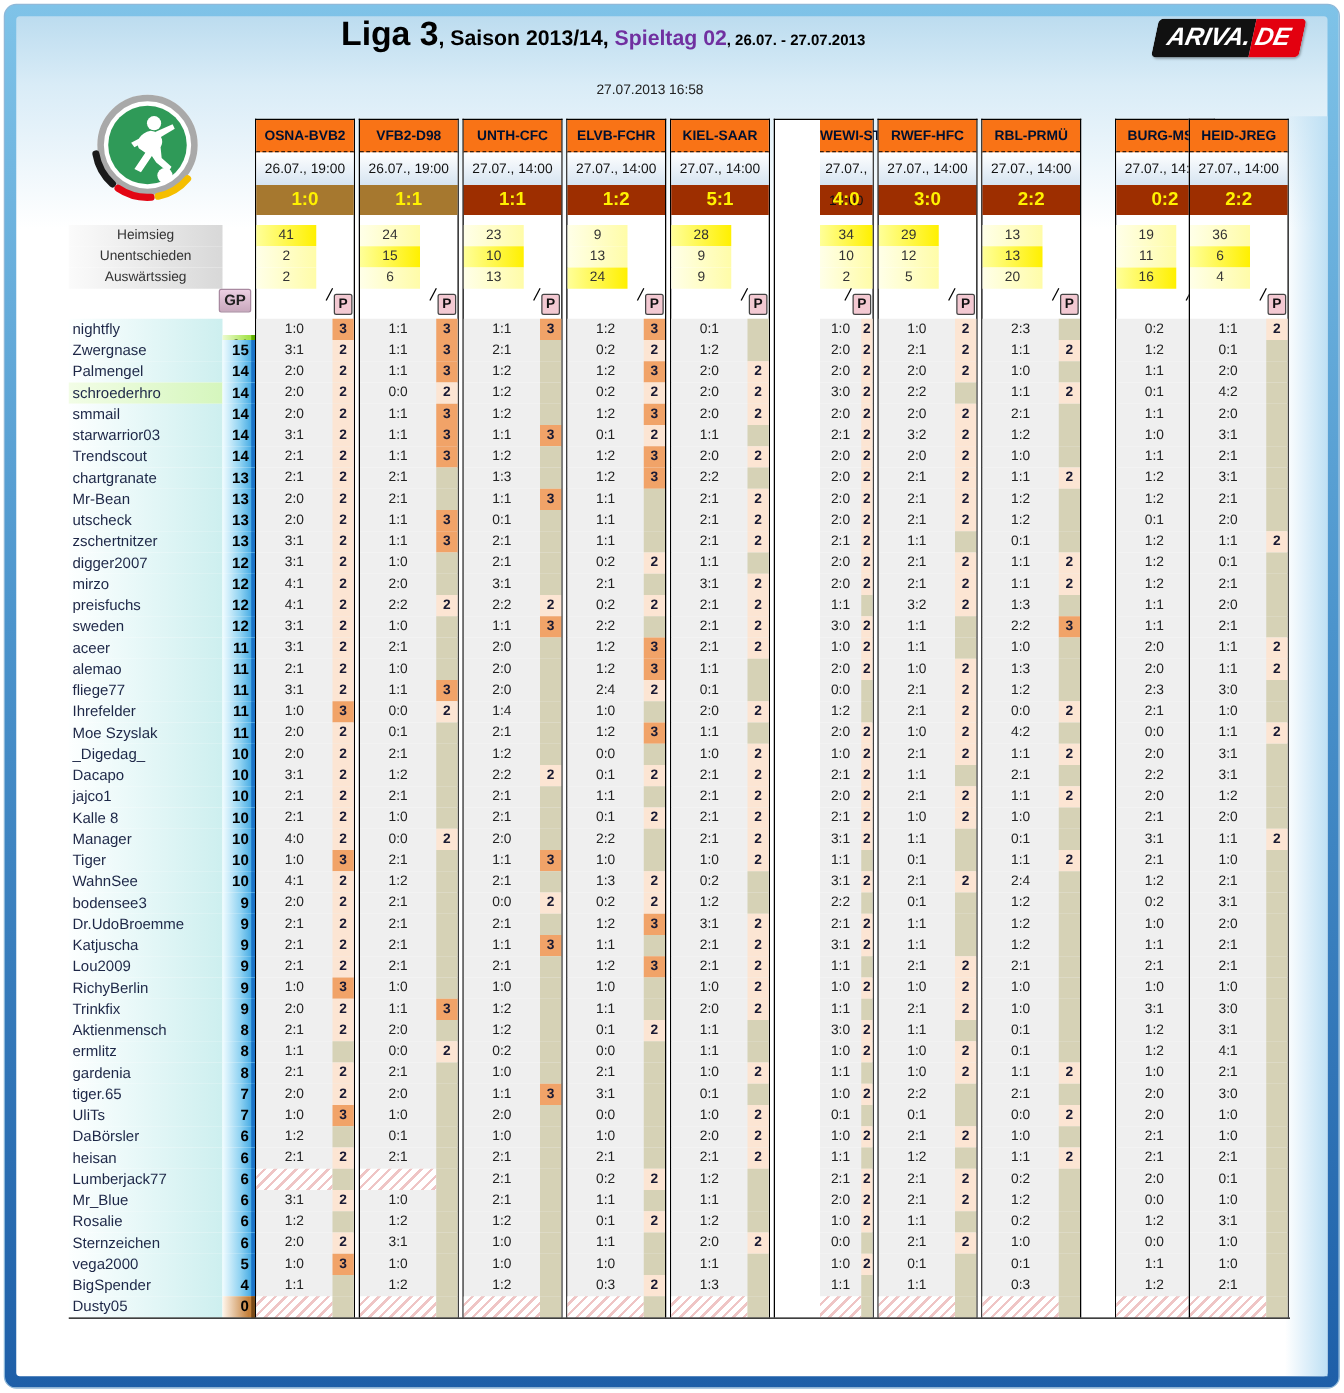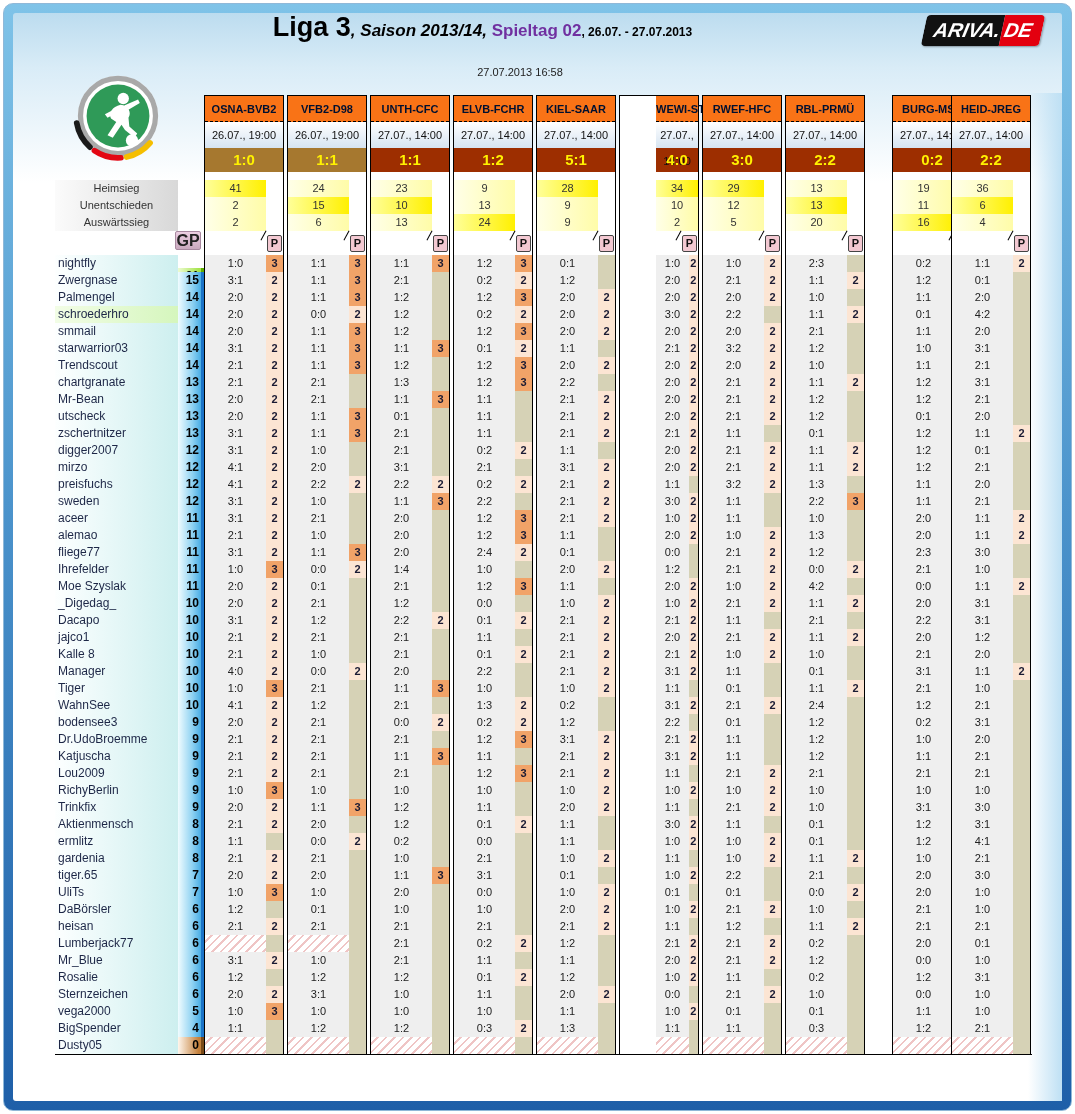--- a/index.html
+++ b/index.html
@@ -11,39 +11,39 @@
   #inner{position:absolute;inset:13px;border-radius:3px;
          background:linear-gradient(180deg,#BCDCEF 0px,#D9ECF7 55px,#FFFFFF 170px,#FFFFFF 100%);}
   #rightband{position:absolute;top:80px;right:0;bottom:0;width:34px;
          background:linear-gradient(90deg,rgba(190,224,244,0),#BEE0F4);}
   
   .abs{position:absolute;}
 
   
   #titlebar{top:12px;left:0;right:110px;text-align:center;white-space:nowrap;color:#000;}
   .t-main{font-size:27px;font-weight:bold;}
-  .t-season{font-size:17px;font-weight:bold;font-style:italic;}
+  .t-season{font-size:17px;font-weight:bold;}
   .t-spieltag{font-size:17px;font-weight:bold;color:#7030A0;text-align:center;}
   .t-dates{font-size:12px;font-weight:bold;}
   
   #ariva{top:15px;right:33px;height:31px;display:flex;transform:skewX(-12deg);
          border-radius:4px;overflow:hidden;box-shadow:1px 1px 2px rgba(0,0,0,.35);cursor:pointer;}
   #ariva .a-l{background:#111;color:#fff;font-weight:bold;font-style:italic;font-size:20px;line-height:31px;padding:0 2px 0 10px;}
   #ariva .a-r{background:#E3000F;color:#fff;font-weight:bold;font-style:italic;font-size:20px;line-height:31px;padding:0 10px 0 2px;}
   
   #clublogo{top:68px;left:70px;width:96px;height:96px;}
   
   #stamp{top:66px;left:430px;width:180px;text-align:center;font-size:11px;color:#222;}
 
   
   .lblrow{height:17px;background:linear-gradient(90deg,#FBFBFB,#D8D8D8);
           font-size:11px;line-height:17px;color:#333;text-align:center;}
   #lbls{top:180px;left:55px;width:123px;}
   #gphead{top:231px;left:175px;width:26px;height:19px;background:linear-gradient(180deg,#ECCFE2,#C9A9BE);
-          border:1px solid #A889A0;border-radius:2px;font-size:16px;font-weight:bold;line-height:17px;
+          border:1px solid #A889A0;border-radius:2px;font-size:12px;font-weight:bold;line-height:17px;
           text-align:center;color:#222;}
 
   
   #names{top:255px;left:55px;width:149px;}
   .nrow{height:17px;display:flex;}
   .nname{width:123px;background:linear-gradient(90deg,#FDFFFF,#CDEFEF);font-size:12px;line-height:17px;
          color:#1D2747;padding-left:3px;white-space:nowrap;overflow:hidden;cursor:pointer;}
   .nname.green{background:linear-gradient(90deg,#F2FDE6,#D5F6BD);}
   .ngp{width:26px;text-align:right;padding-right:5px;font-size:12px;font-weight:bold;line-height:17px;color:#000;
        background:linear-gradient(90deg,#F0FCFF,#8FD2F2 55%,#2F9FE0);box-shadow:inset -3px 0 0 #1B74C8;}
@@ -54,21 +54,21 @@
   .col{position:absolute;top:95px;width:80px;border:1px solid #000;border-bottom:none;background:#fff;}
   .team{height:26px;background:#f97316;border-bottom:1px dashed #000;font-size:11px;font-weight:bold;
         line-height:26px;text-align:center;color:#001030;white-space:nowrap;}
   .mdate{height:26px;background:linear-gradient(180deg,#FFFFFF,#D6E4F1);font-size:11px;font-weight:normal;
          line-height:26px;text-align:center;color:#111;}
   .mres{height:24px;font-size:15px;font-weight:bold;line-height:24px;text-align:center;color:#FFF200;}
   .mres.gold{background:#A6782F;}
   .mres.brown{background:#9D2E00;}
   .spacer{height:8px;background:transparent;}
   .statrow{height:17px;display:flex;background:transparent;}
-  .statcell{width:61px;text-align:center;font-size:11px;line-height:17px;color:#333;}
+  .statcell{width:48px;text-align:center;font-size:11px;line-height:17px;color:#333;}
   .stat-n{background:linear-gradient(90deg,#FFFFE8,#FFFCA8);}
   .stat-h{background:linear-gradient(90deg,#FFFF99,#FFF000);}
   .pheadrow{height:24px;position:relative;background:transparent;}
   .pbal{position:absolute;right:1px;top:4px;width:15px;height:17px;background:#F3C9D2;border:1px solid #444;
         border-radius:2px;font-size:11px;font-weight:bold;line-height:15px;text-align:center;color:#111;}
   .pbal::before{content:'';position:absolute;left:-5px;top:-6px;width:1px;height:11px;background:#000;
         transform:rotate(28deg);}
   .prow{height:17px;display:flex;background:#EFEFEF;}
   .tip{width:61px;text-align:center;font-size:11px;line-height:17px;color:#222;}
   .pp{width:17px;text-align:center;font-size:11px;font-weight:bold;line-height:17px;color:#1a1a33;}

